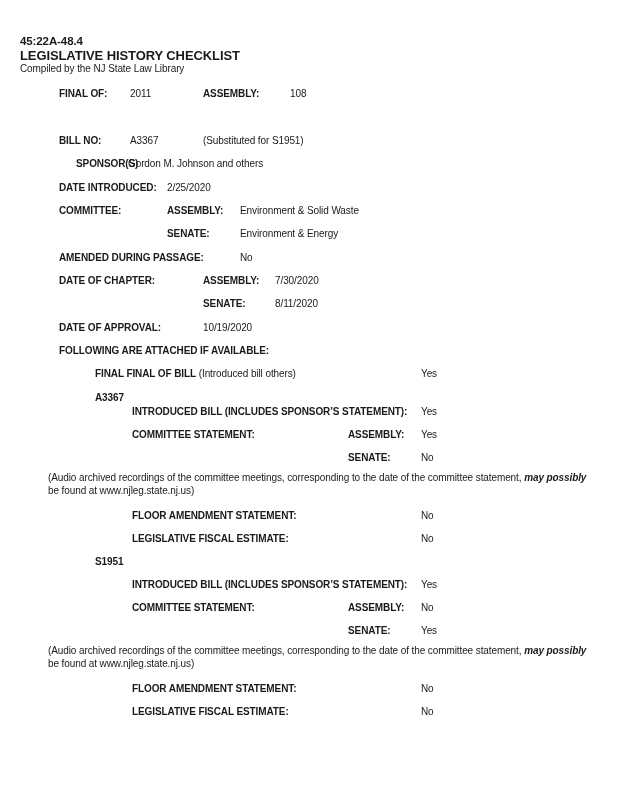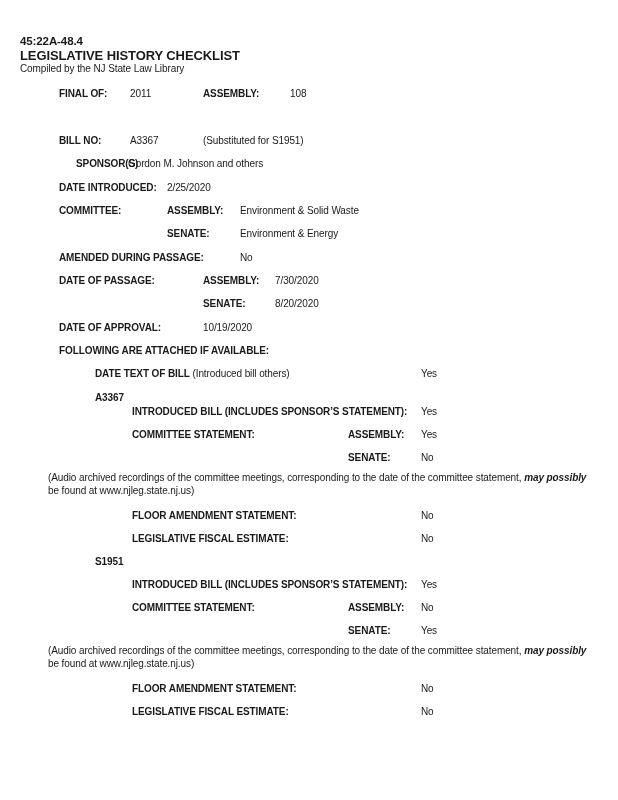--- a/index.html
+++ b/index.html
@@ -71,40 +71,40 @@
     <span class="cell b" style="left:167px">SENATE:</span>
     <span class="cell" style="left:240px">Environment &amp; Energy</span>
   </div>
 
   <div class="row" style="top:252px">
     <span class="cell b" style="left:59px">AMENDED DURING PASSAGE:</span>
     <span class="cell" style="left:240px">No</span>
   </div>
 
   <div class="row" style="top:275px">
-    <span class="cell b" style="left:59px">DATE OF PASSAGE:</span>
+    <span class="cell b" style="left:59px">DATE OF CHAPTER:</span>
     <span class="cell b" style="left:203px">ASSEMBLY:</span>
     <span class="cell" style="left:275px">7/30/2020</span>
   </div>
   <div class="row" style="top:298px">
     <span class="cell b" style="left:203px">SENATE:</span>
-    <span class="cell" style="left:275px">8/20/2020</span>
+    <span class="cell" style="left:275px">8/11/2020</span>
   </div>
 
   <div class="row" style="top:322px">
     <span class="cell b" style="left:59px">DATE OF APPROVAL:</span>
     <span class="cell" style="left:203px">10/19/2020</span>
   </div>
 
   <div class="row" style="top:345px">
     <span class="cell b" style="left:59px">FOLLOWING ARE ATTACHED IF AVAILABLE:</span>
   </div>
 
   <div class="row" style="top:368px">
-    <span class="cell" style="left:95px"><span class="b">DATE TEXT OF BILL</span> <span>(Introduced bill others)</span></span>
+    <span class="cell" style="left:95px"><span class="b">FINAL FINAL OF BILL</span> <span>(Introduced bill others)</span></span>
     <span class="cell" style="left:421px">Yes</span>
   </div>
 
   <div class="row" style="top:392px">
     <span class="cell b" style="left:95px">A3367</span>
   </div>
   <div class="row" style="top:406px">
     <span class="cell b" style="left:132px">INTRODUCED BILL (INCLUDES SPONSOR’S STATEMENT):</span>
     <span class="cell" style="left:421px">Yes</span>
   </div>

